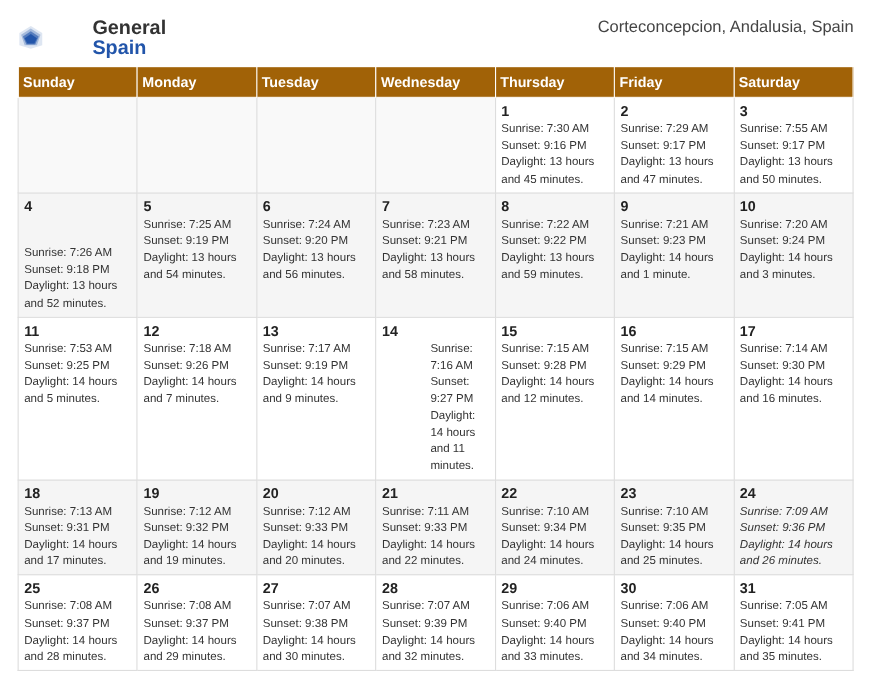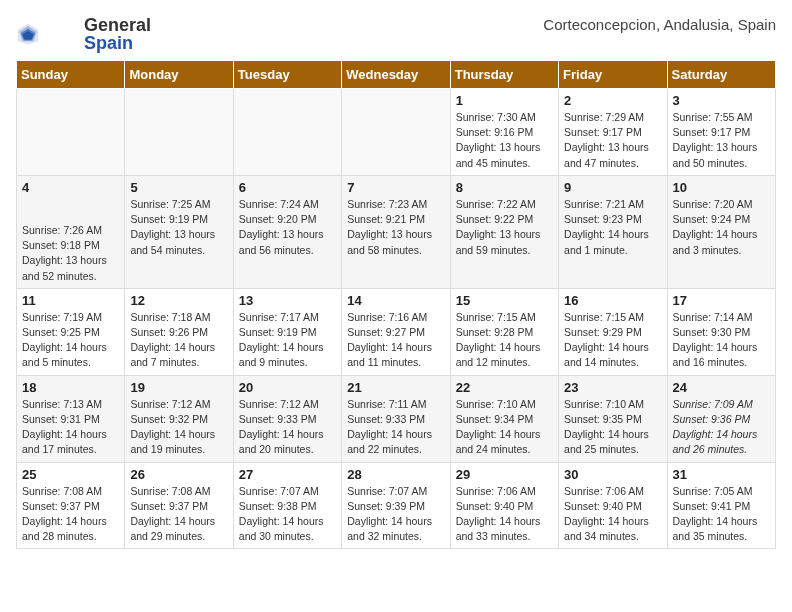--- a/index.html
+++ b/index.html
@@ -202,42 +202,42 @@
           <div class="day-number">10</div>
           <div class="day-info" style="white-space: pre-line;">Sunrise: 7:20 AM
 Sunset: 9:24 PM
 Daylight: 14 hours
 and 3 minutes.</div>
         </td>
       </tr>
       <tr>
         <td>
           <div class="day-number">11</div>
-          <div class="day-info" style="white-space: pre-line;">Sunrise: 7:19 AM
+          <div class="day-info" style="white-space: pre-line;">Sunrise: 7:53 AM
 Sunset: 9:25 PM
 Daylight: 14 hours
 and 5 minutes.</div>
         </td>
         <td>
           <div class="day-number">12</div>
           <div class="day-info" style="white-space: pre-line;">Sunrise: 7:18 AM
 Sunset: 9:26 PM
 Daylight: 14 hours
 and 7 minutes.</div>
         </td>
         <td>
           <div class="day-number">13</div>
           <div class="day-info" style="white-space: pre-line;">Sunrise: 7:17 AM
 Sunset: 9:19 PM
 Daylight: 14 hours
 and 9 minutes.</div>
         </td>
         <td>
           <div class="day-number">14</div>
-          <div class="day-info" style="white-space: pre-line;">Sunrise: 7:16 AM
+          <div class="day-info" style="white-space: pre-line; margin-left: 44px;">Sunrise: 7:16 AM
 Sunset: 9:27 PM
 Daylight: 14 hours
 and 11 minutes.</div>
         </td>
         <td>
           <div class="day-number">15</div>
           <div class="day-info" style="white-space: pre-line;">Sunrise: 7:15 AM
 Sunset: 9:28 PM
 Daylight: 14 hours
 and 12 minutes.</div>

